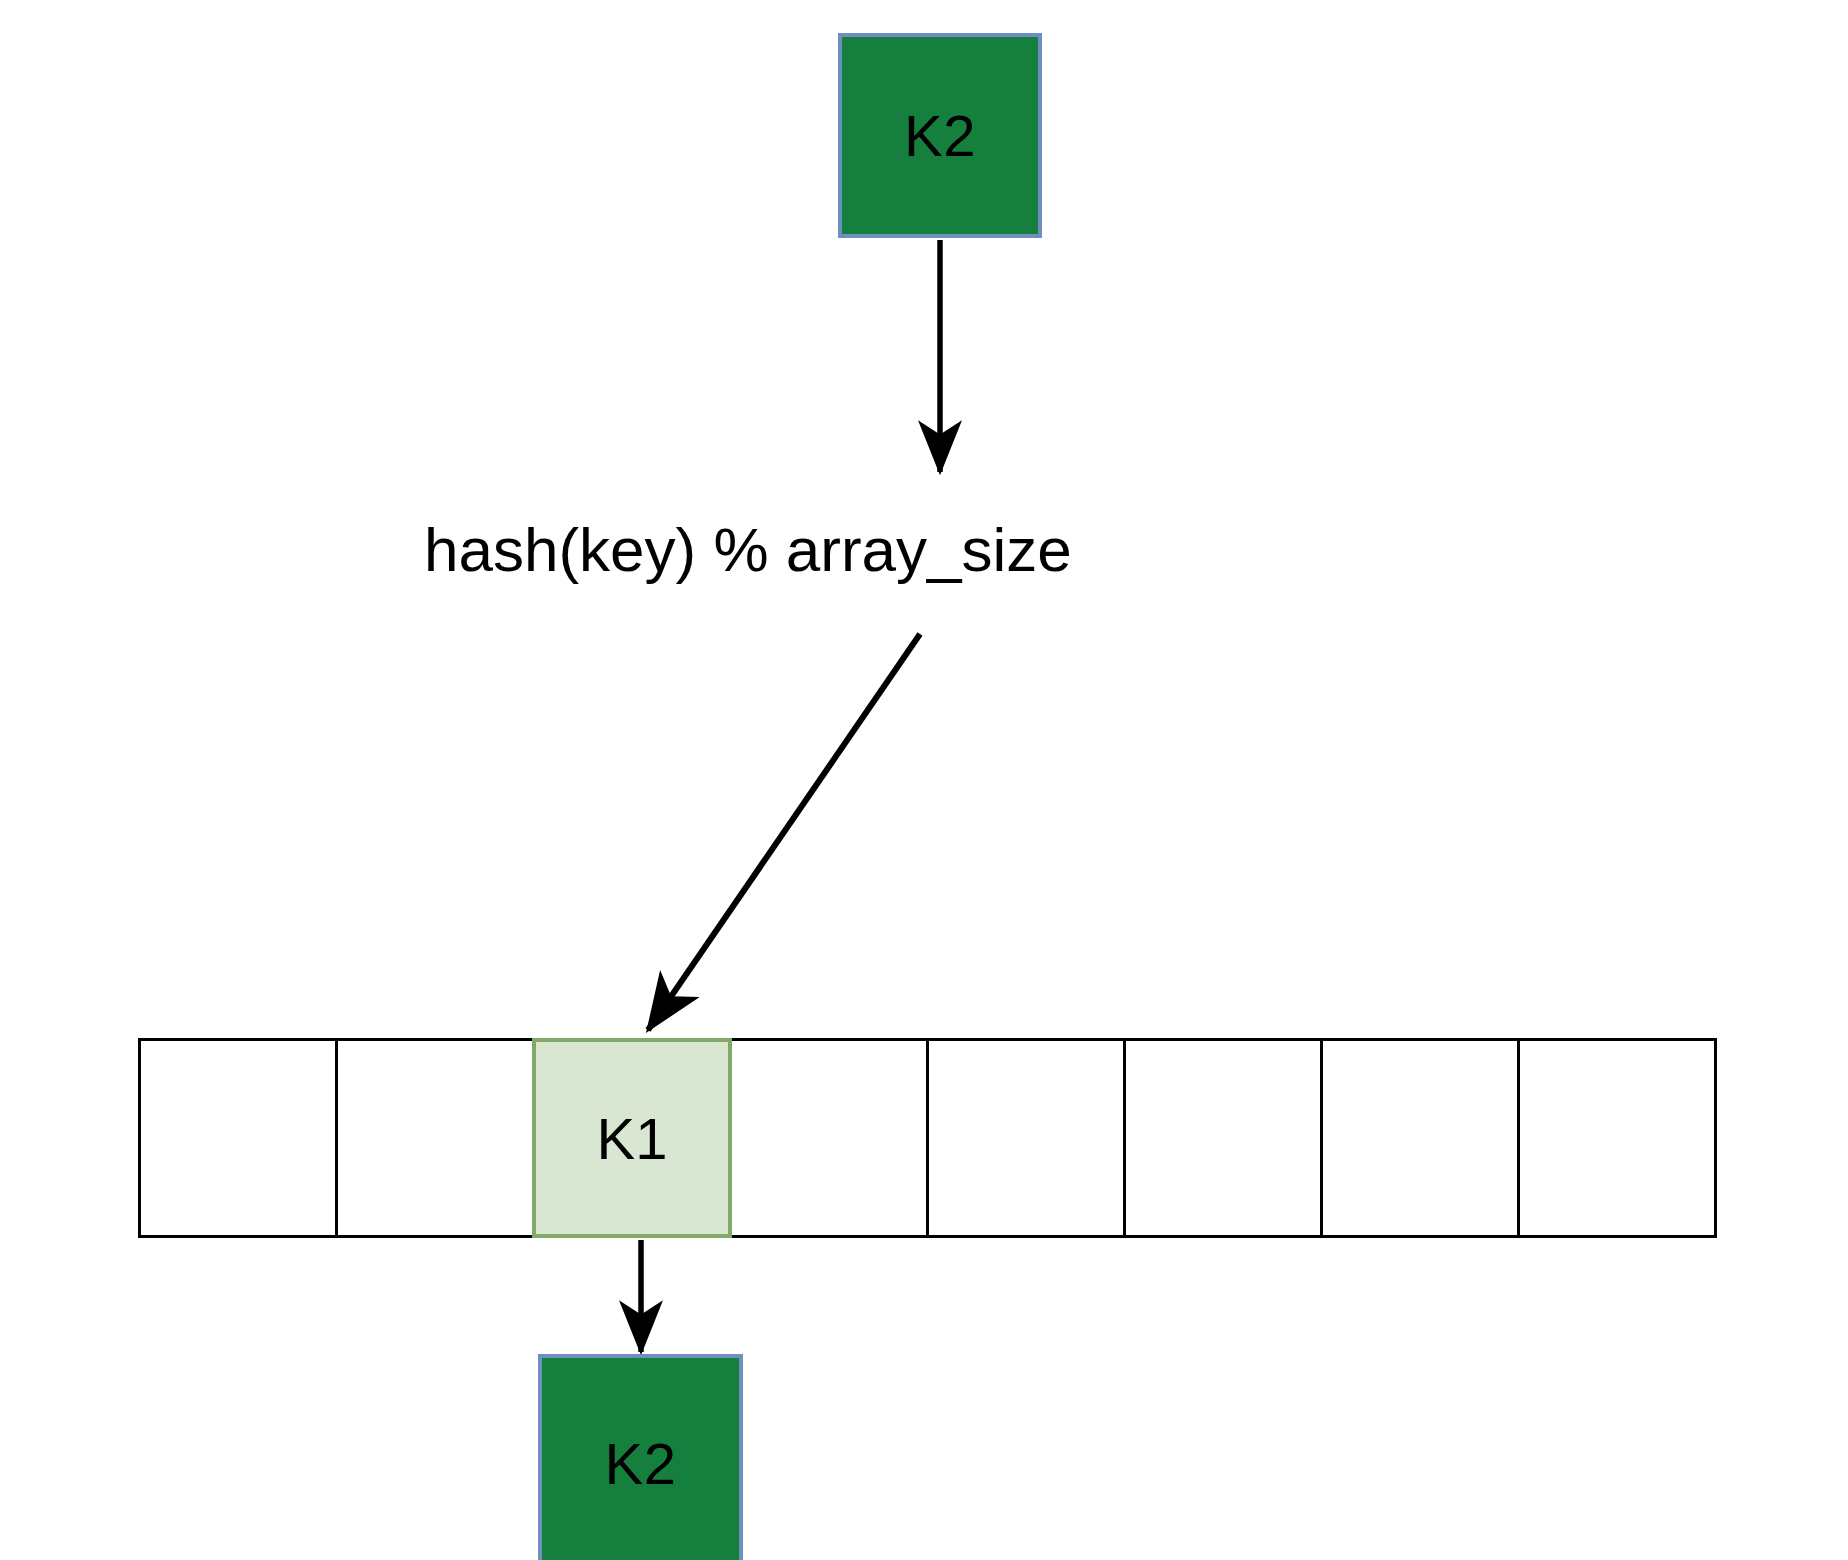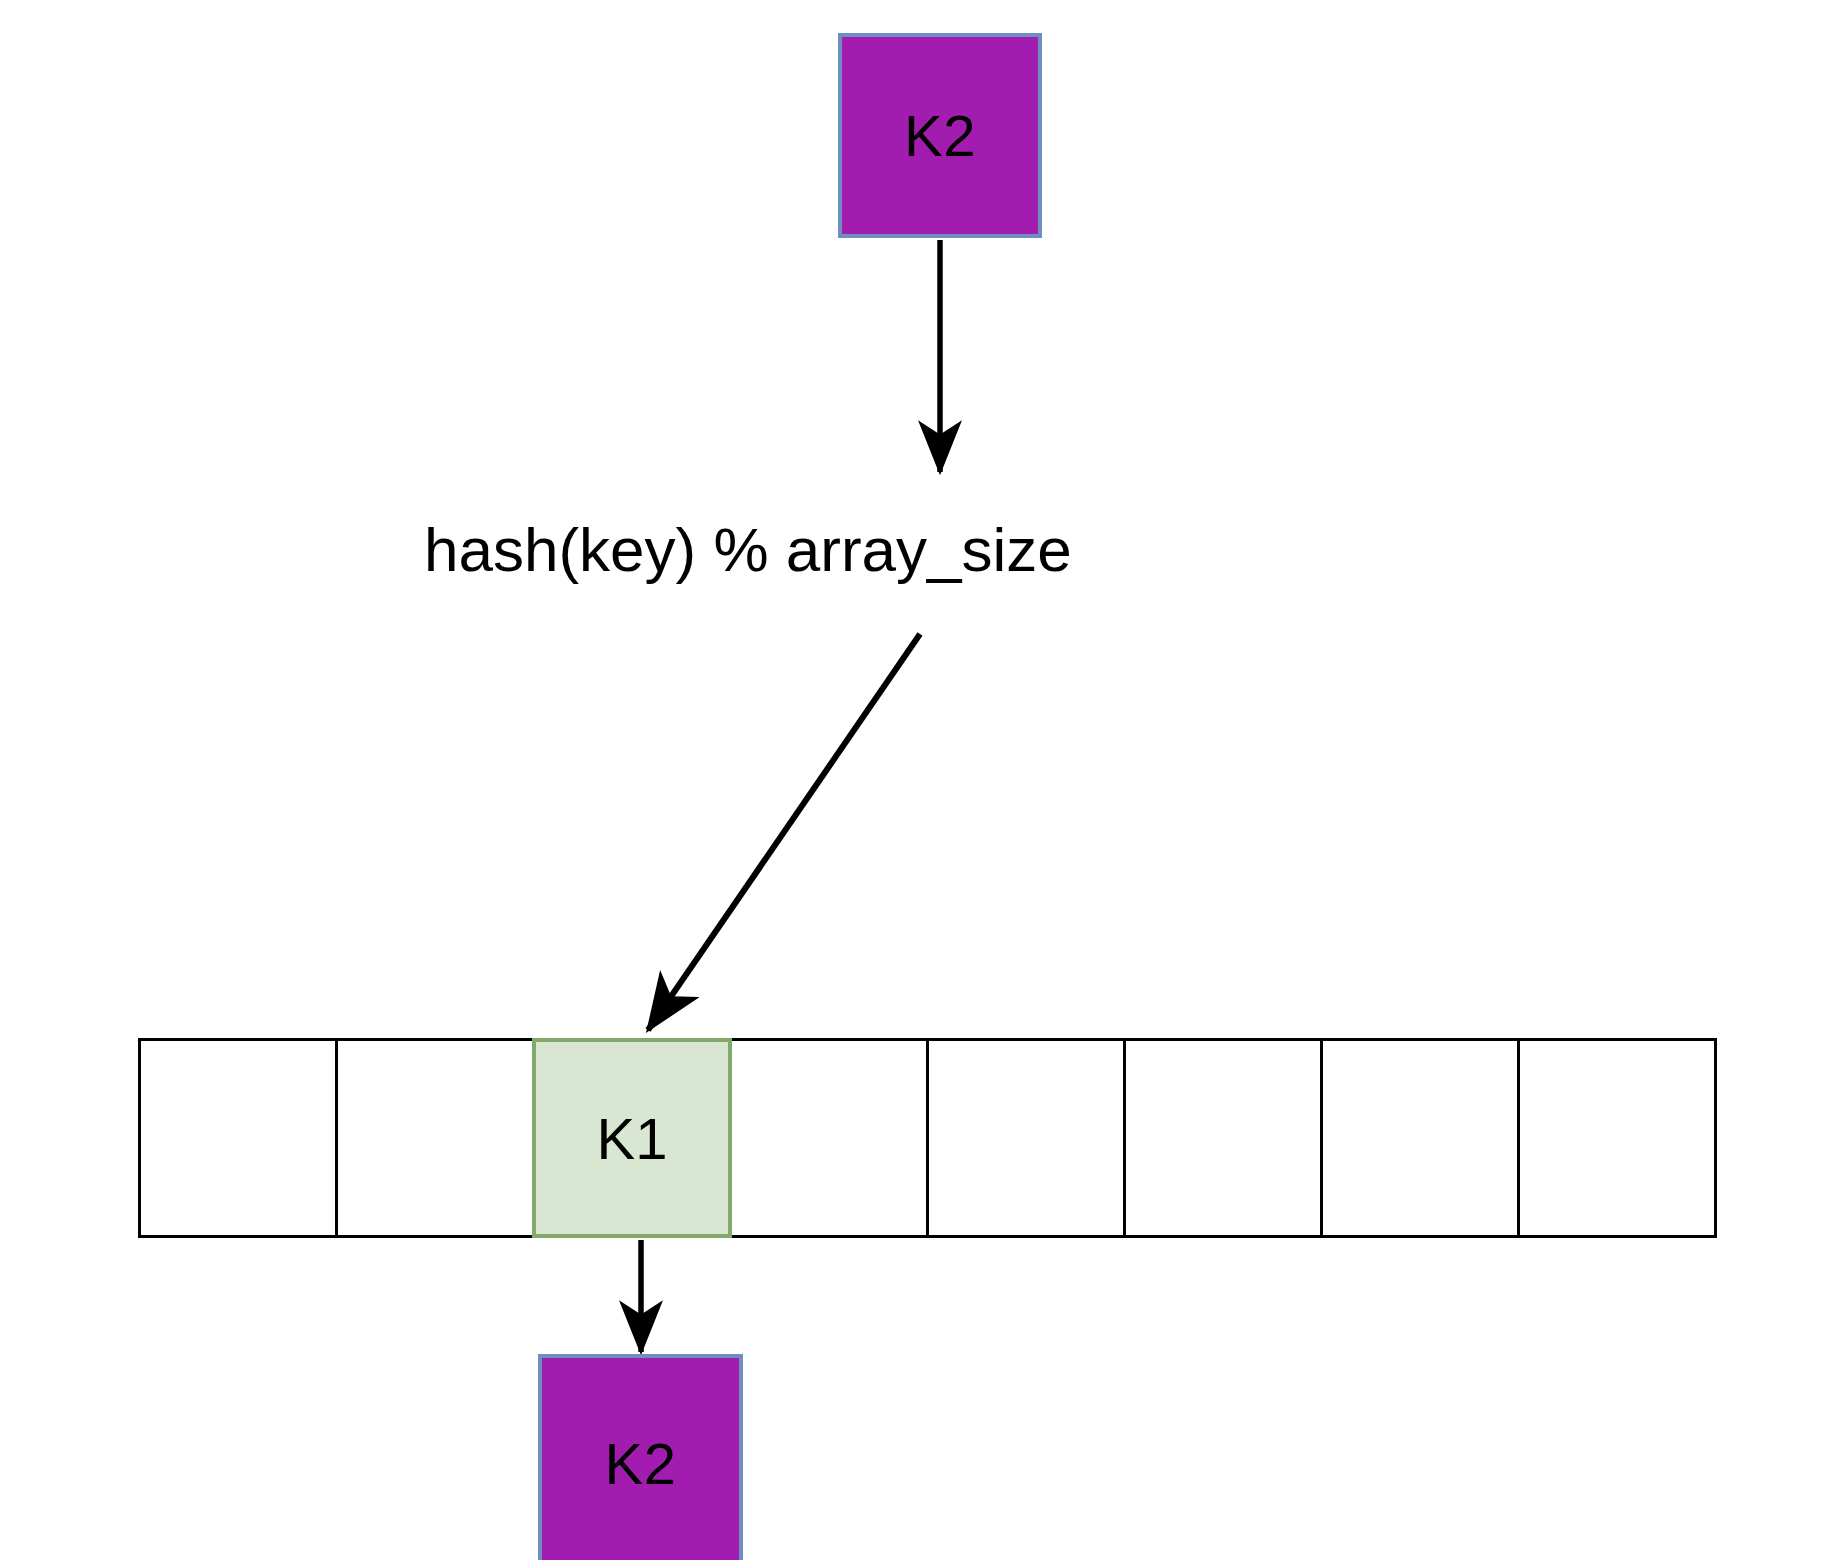--- a/index.html
+++ b/index.html
@@ -31,21 +31,21 @@
     display: flex;
     align-items: center;
     justify-content: center;
     font-family: "Liberation Sans", sans-serif;
     font-size: 58px;
     color: #000000;
     line-height: 1;
     letter-spacing: 0.5px;
   }
   .key-box {
-    background: #a21caf;
+    background: #15803d;
     border: 4px solid #6f8fc0;
   }
   #key-box-input {
     left: 838px;
     top: 33px;
     width: 204px;
     height: 205px;
   }
   #key-box-output {
     left: 538px;

